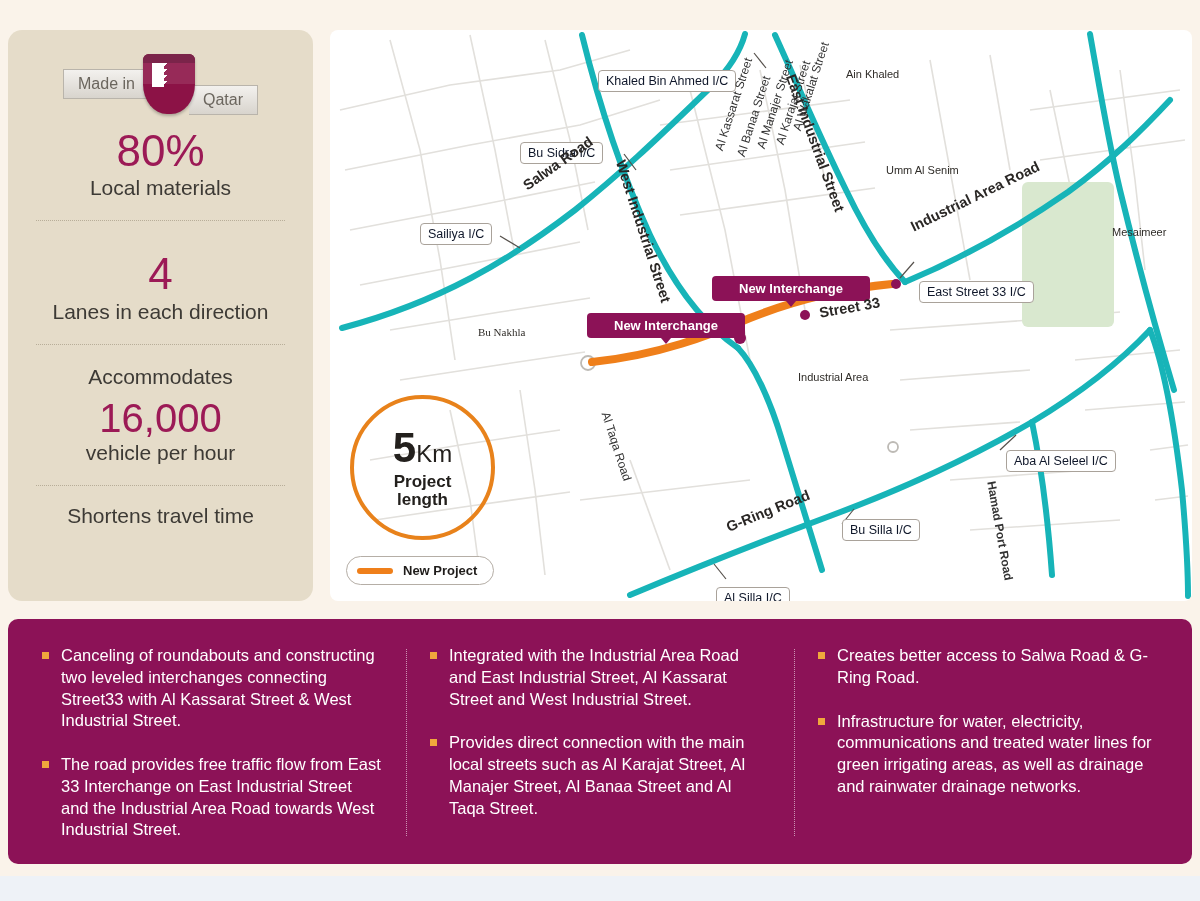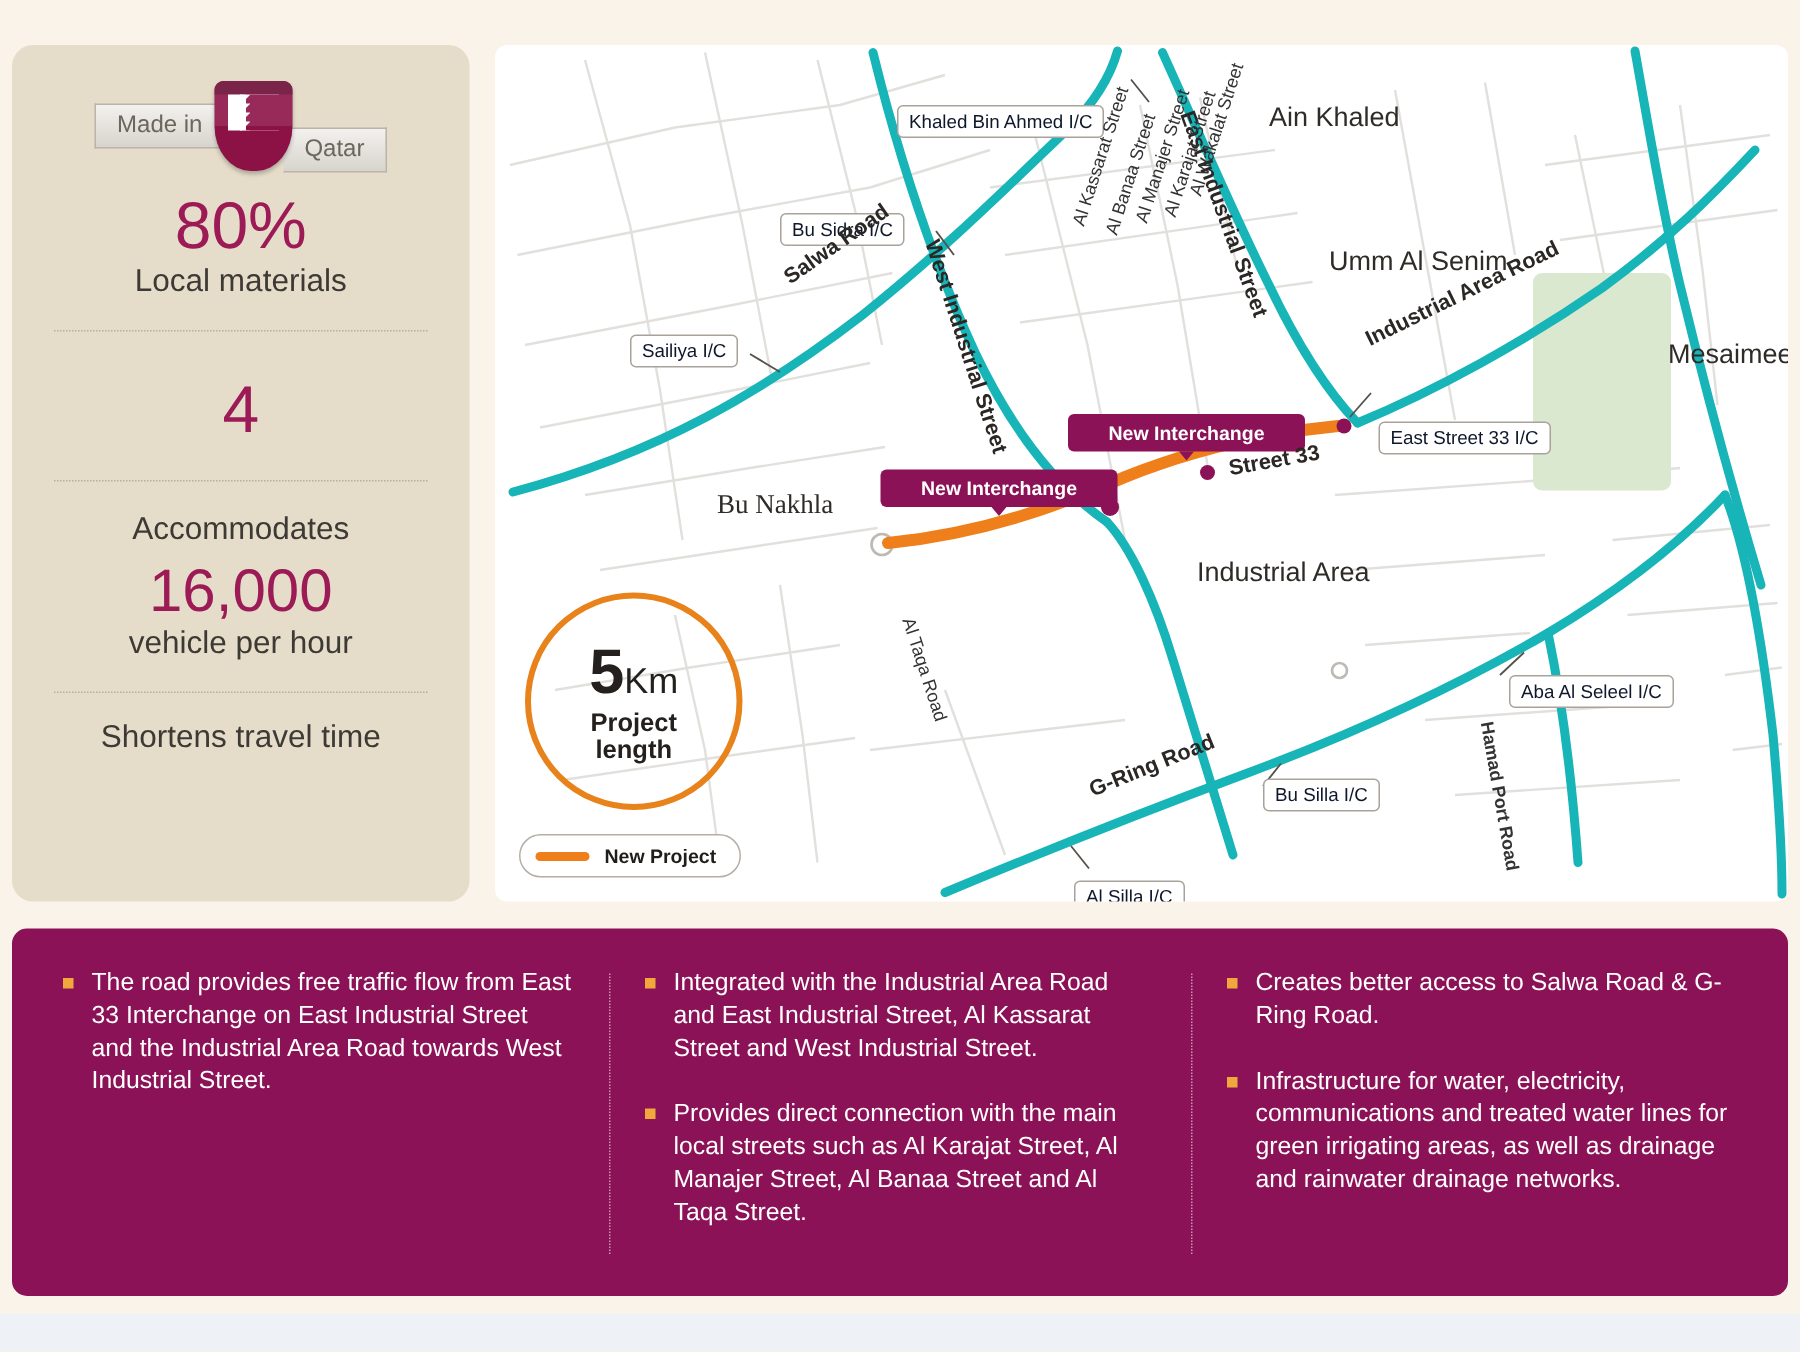--- a/index.html
+++ b/index.html
@@ -124,21 +124,21 @@
     left: 330px; top: 30px;
     width: 862px; height: 571px;
     background: #ffffff;
     border-radius: 8px;
     overflow: hidden;
   }
   .map-svg { position: absolute; left: 0; top: 0; }
 
   .map-label {
     position: absolute;
-    font-size: 18px;
+    font-size: 11px;
     color: #2f2c28;
     white-space: nowrap;
   }
   .ic-box {
     position: absolute;
     background: #fff;
     border: 1px solid #a9a29a;
     border-radius: 4px;
     font-size: 12.5px;
     color: #0f172a;
@@ -280,20 +280,21 @@
 
     <div class="stat-block">
       <div class="stat-num">80%</div>
       <div class="stat-label">Local materials</div>
     </div>
 
     <hr class="divider">
 
     <div class="stat-block">
       <div class="stat-num">4</div>
+      <div class="stat-label">Lanes in each direction</div>
     </div>
 
     <hr class="divider">
 
     <div class="stat-block">
       <div class="stat-label pre">Accommodates</div>
       <div class="stat-num small">16,000</div>
       <div class="stat-label">vehicle per hour</div>
     </div>
 
@@ -436,20 +437,24 @@
       <span class="legend-swatch"></span>
       <span>New Project</span>
     </div>
   </div>
 
   <div class="bullets-panel">
 
     <div class="bullet-col">
       <div class="bullet">
         <span class="bullet-marker"></span>
+        <span class="bullet-text">Canceling of roundabouts and constructing two leveled interchanges connecting   Street33 with Al Kassarat Street &amp; West Industrial Street.</span>
+      </div>
+      <div class="bullet">
+        <span class="bullet-marker"></span>
         <span class="bullet-text">The road provides free traffic flow from East 33 Interchange on East Industrial Street and the Industrial Area Road towards West Industrial Street.</span>
       </div>
     </div>
 
     <div class="bullet-col">
       <div class="bullet">
         <span class="bullet-marker"></span>
         <span class="bullet-text">Integrated with the Industrial Area Road and East Industrial Street, Al Kassarat Street and West Industrial Street.</span>
       </div>
       <div class="bullet">

